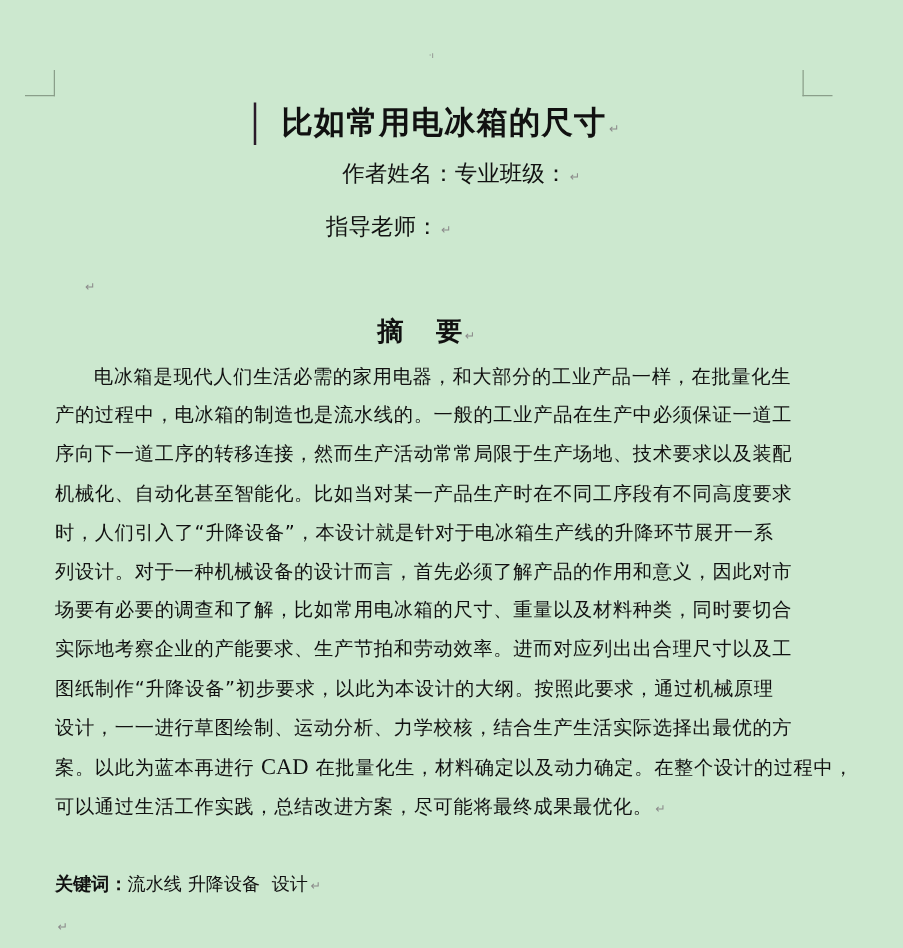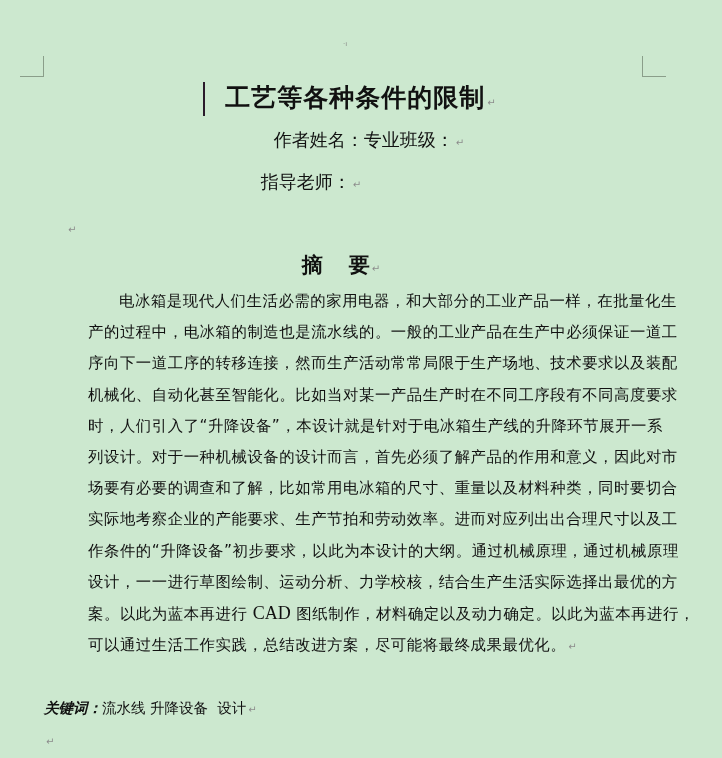--- a/index.html
+++ b/index.html
@@ -108,59 +108,57 @@
       font-size: 15.4px;
       line-height: 31.2px;
       text-align: justify;
       text-indent: 31px;
       letter-spacing: 0.55px;
     }
     .abstract-body .line {
       display: block;
       white-space: nowrap;
       text-indent: 0;
-      margin-left: 44px;
     }
     .abstract-body .line.first {
       padding-left: 31px;
     }
     .cad {
       font-family: "Liberation Serif", "DejaVu Serif", serif;
       font-size: 18px;
       letter-spacing: 0;
     }
     .keywords-line {
       position: absolute;
       left: 44px;
       top: 696px;
       font-size: 14.5px;
       line-height: 24px;
     }
     .keywords-label {
       font-weight: bold;
-      font-style: italic;
     }
     .empty-para-2 {
       position: absolute;
       left: 44px; top: 730px;
     }
   </style>
 </head>
 <body>
 
 <div>
 
   <div class="crop-mark crop-tl"></div>
   <div class="crop-mark crop-tr"></div>
   <div class="header-mark">·ı</div>
 
   <div class="cursor"></div>
 
   <div class="title-line">
-    <span>工艺等各种条件的限制</span><span class="para-mark">↵</span>
+    <span>比如常用电冰箱的尺寸</span><span class="para-mark">↵</span>
   </div>
 
   <div class="author-line">
     <span>作者姓名：专业班级：</span><span class="para-mark">↵</span>
   </div>
 
   <div class="advisor-line">
     <span>指导老师：</span><span class="para-mark">↵</span>
   </div>
 
@@ -174,23 +172,23 @@
 
   <div class="abstract-body">
     <span class="line first">电冰箱是现代人们生活必需的家用电器，和大部分的工业产品一样，在批量化生</span>
     <span class="line">产的过程中，电冰箱的制造也是流水线的。一般的工业产品在生产中必须保证一道工</span>
     <span class="line">序向下一道工序的转移连接，然而生产活动常常局限于生产场地、技术要求以及装配</span>
     <span class="line">机械化、自动化甚至智能化。比如当对某一产品生产时在不同工序段有不同高度要求</span>
     <span class="line">时，人们引入了“升降设备”，本设计就是针对于电冰箱生产线的升降环节展开一系</span>
     <span class="line">列设计。对于一种机械设备的设计而言，首先必须了解产品的作用和意义，因此对市</span>
     <span class="line">场要有必要的调查和了解，比如常用电冰箱的尺寸、重量以及材料种类，同时要切合</span>
     <span class="line">实际地考察企业的产能要求、生产节拍和劳动效率。进而对应列出出合理尺寸以及工</span>
-    <span class="line">作条件的“升降设备”初步要求，以此为本设计的大纲。通过机械原理，通过机械原理</span>
+    <span class="line">图纸制作“升降设备”初步要求，以此为本设计的大纲。按照此要求，通过机械原理</span>
     <span class="line">设计，一一进行草图绘制、运动分析、力学校核，结合生产生活实际选择出最优的方</span>
-    <span class="line"><span>案。以此为蓝本再进行 </span><span class="cad">CAD</span><span> 图纸制作，材料确定以及动力确定。以此为蓝本再进行，</span></span>
+    <span class="line"><span>案。以此为蓝本再进行 </span><span class="cad">CAD</span><span> 在批量化生，材料确定以及动力确定。在整个设计的过程中，</span></span>
     <span class="line"><span>可以通过生活工作实践，总结改进方案，尽可能将最终成果最优化。</span><span class="para-mark">↵</span></span>
   </div>
 
   <div class="keywords-line">
     <span class="keywords-label">关键词：</span><span style="white-space:pre">流水线 升降设备  设计</span><span class="para-mark">↵</span>
   </div>
 
   <div class="empty-para-2">
     <span class="para-mark">↵</span>
   </div>

